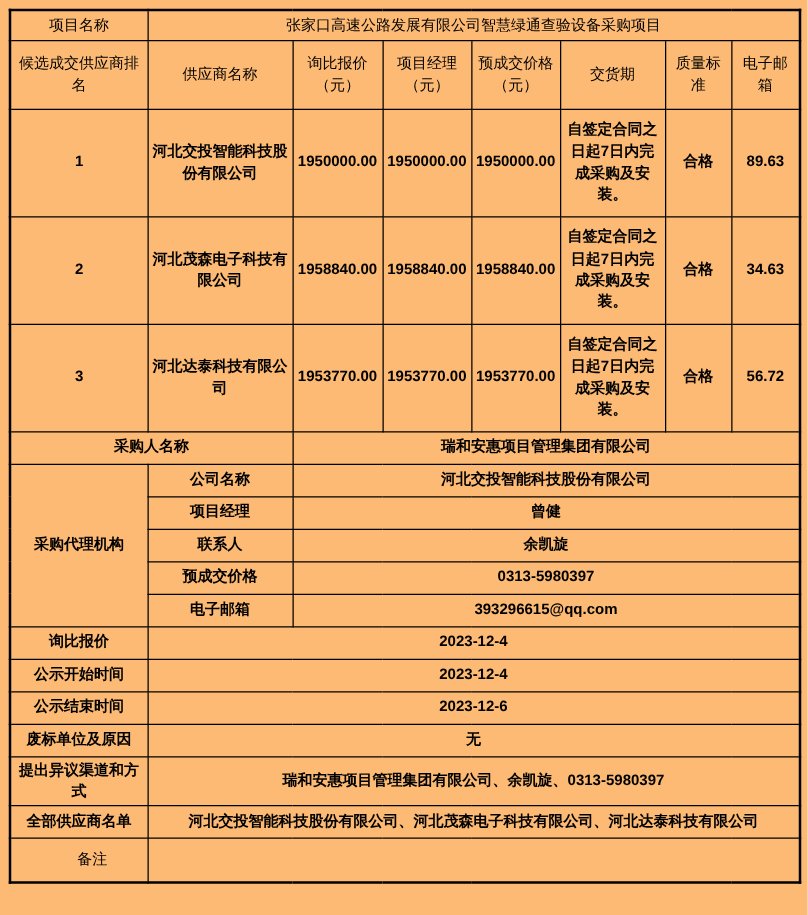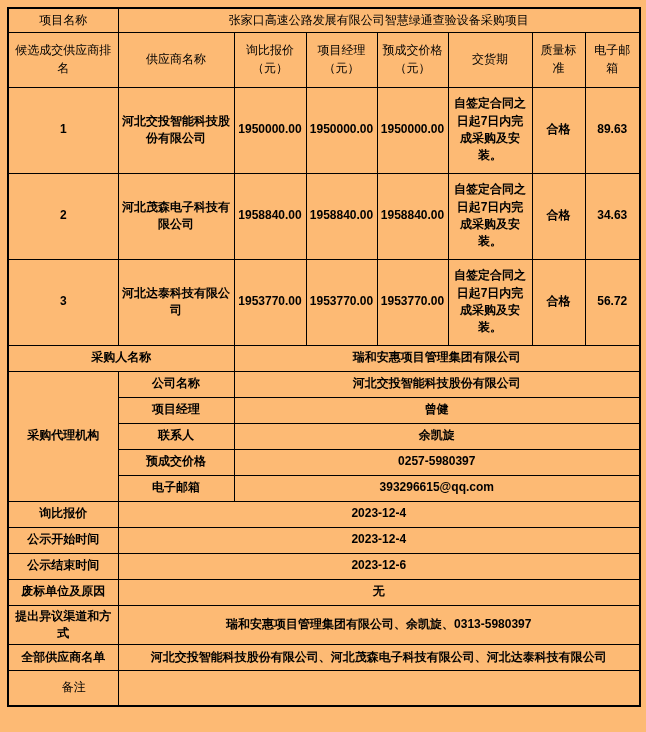--- a/index.html
+++ b/index.html
@@ -122,21 +122,21 @@
     <tr class="std-row">
       <td>项目经理</td>
       <td colspan="6">曾健</td>
     </tr>
     <tr class="std-row">
       <td>联系人</td>
       <td colspan="6">余凯旋</td>
     </tr>
     <tr class="std-row">
       <td>预成交价格</td>
-      <td colspan="6" class="num">0257-5980397</td>
+      <td colspan="6" class="num">0313-5980397</td>
     </tr>
     <tr class="std-row">
       <td>电子邮箱</td>
       <td colspan="6" class="num">393296615@qq.com</td>
     </tr>
 
     <tr class="std-row">
       <td>询比报价</td>
       <td colspan="7" class="num">2023-12-4</td>
     </tr>

